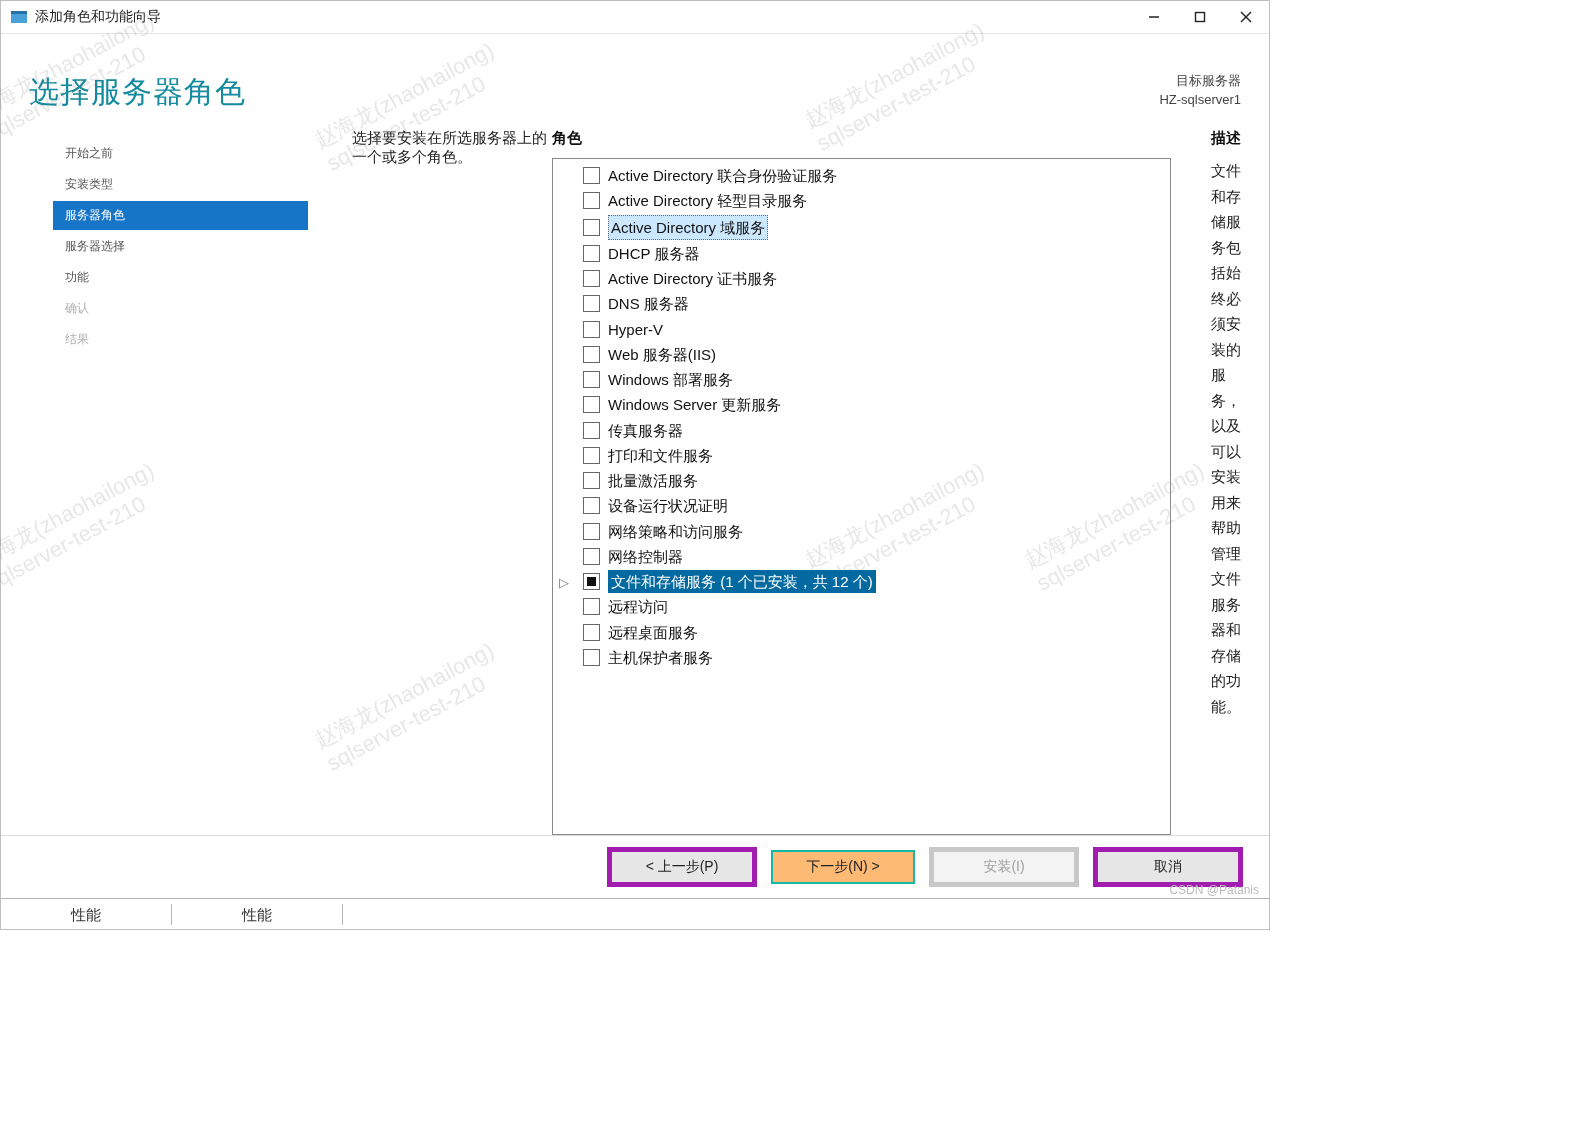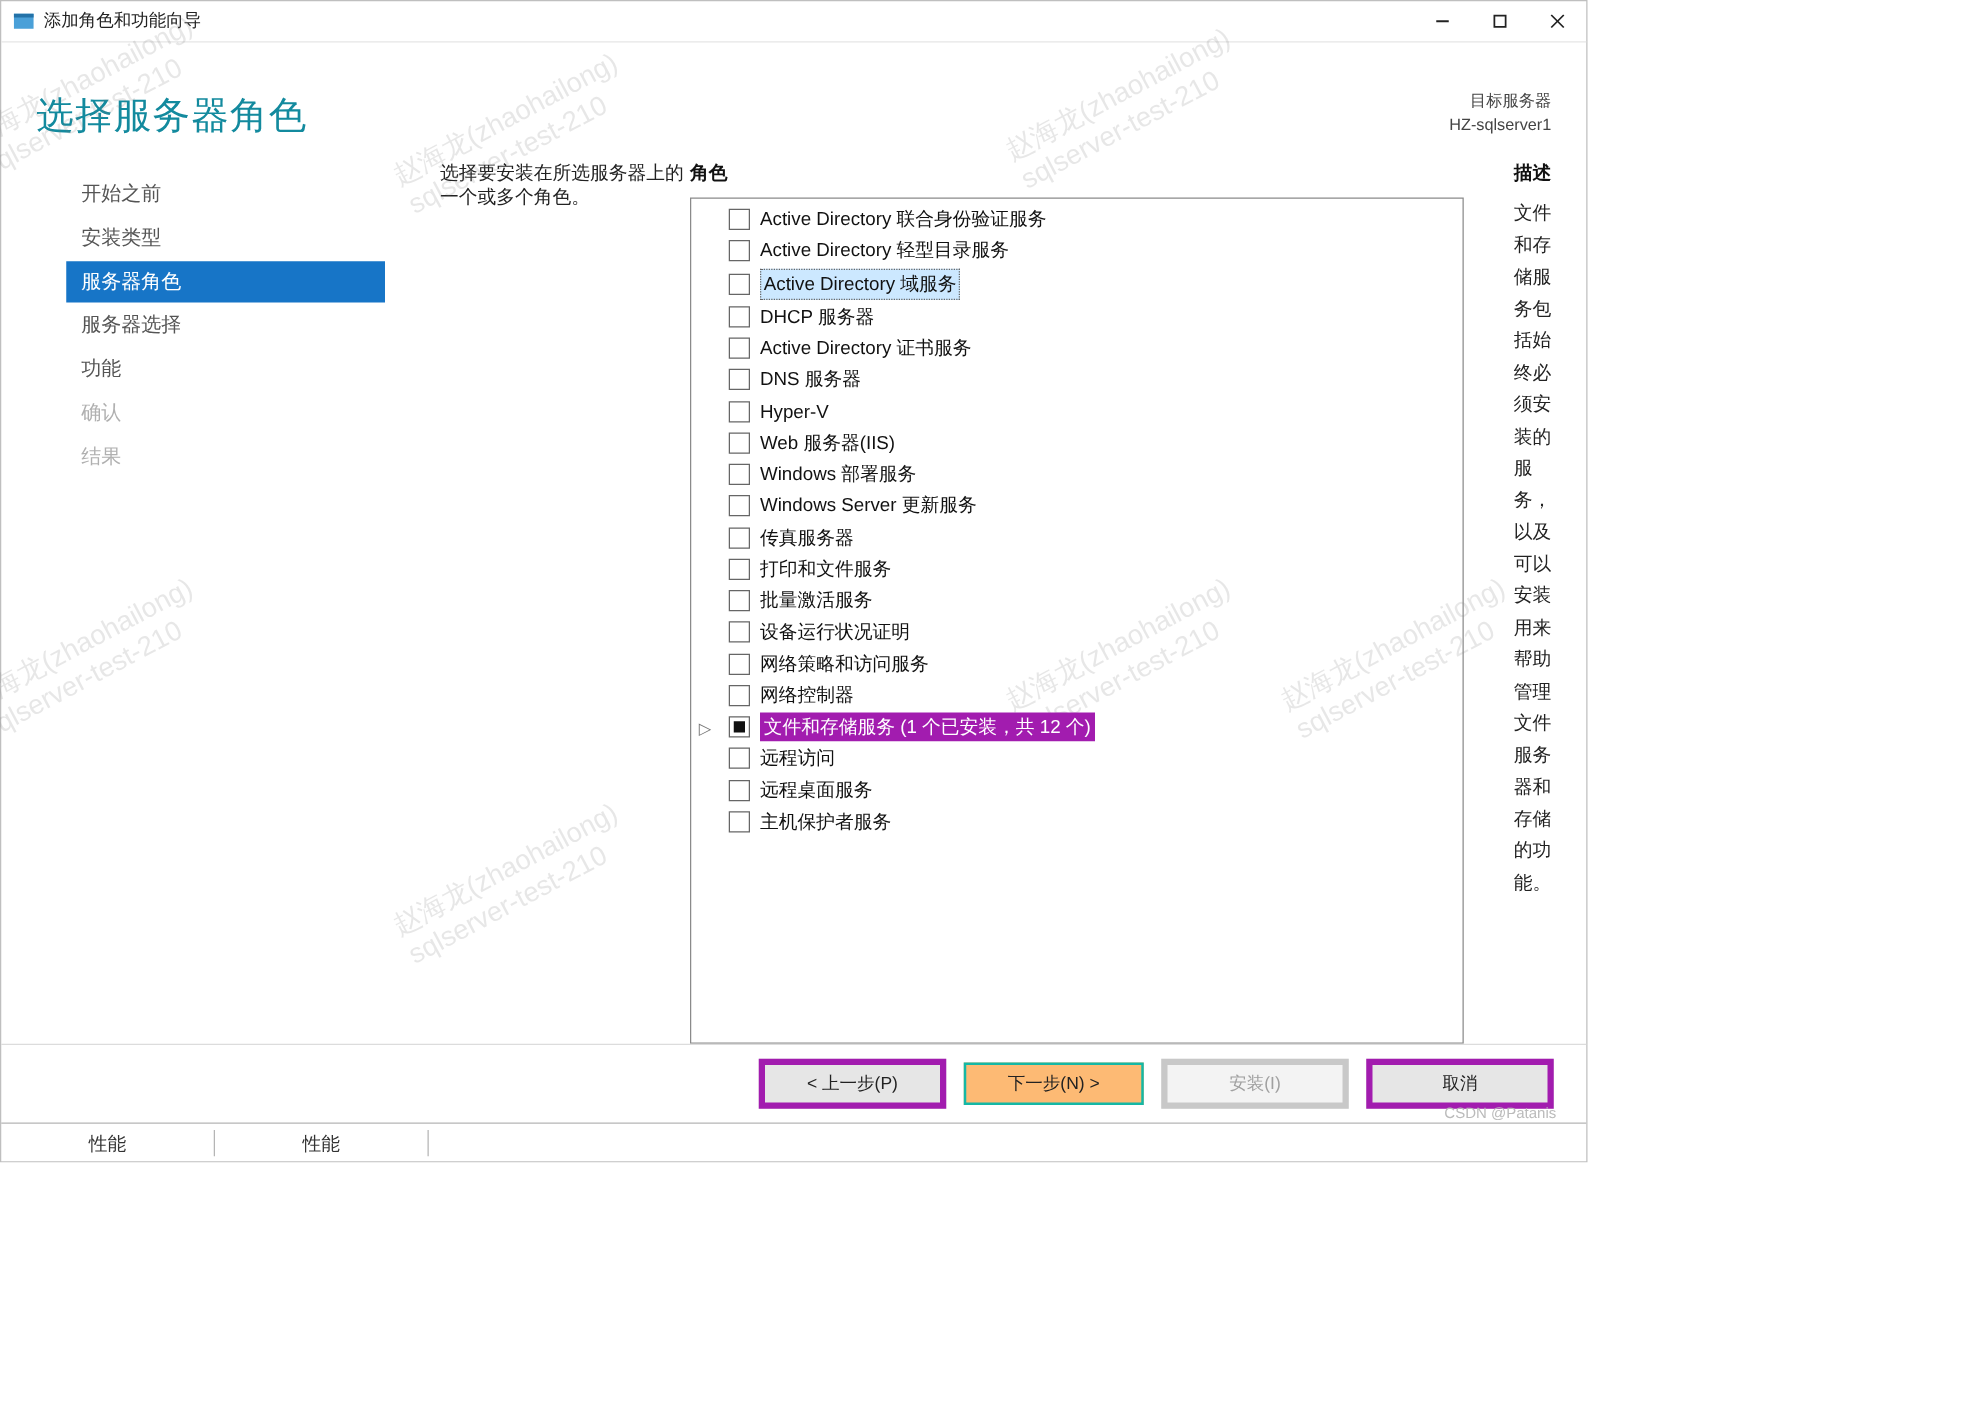--- a/index.html
+++ b/index.html
@@ -5,50 +5,50 @@
   html,body{margin:0;padding:0;font-family:"Microsoft YaHei","Segoe UI",sans-serif;font-size:15px;color:#111;background:#fff}
   .window{width:1270px;height:930px;border:1px solid #bfbfbf;position:relative;box-sizing:border-box;display:flex;flex-direction:column}
   .titlebar{height:32px;display:flex;align-items:center;border-bottom:1px solid #e6e6e6}
   .titlebar .app-icon{width:16px;height:16px;margin:0 8px 0 10px;display:inline-flex}
   .titlebar .title{flex:1;font-size:14px;color:#222}
   .winbtn{width:46px;height:32px;display:flex;align-items:center;justify-content:center;color:#222}
   .header{display:flex;align-items:flex-start;padding:38px 28px 10px 28px}
   .page-title{font-size:30px;color:#138A9E;font-weight:400;letter-spacing:1px}
   .target{margin-left:auto;text-align:right;font-size:13px;color:#444;line-height:1.45}
   .body{flex:1;display:flex;padding:0 28px 0 0;overflow:hidden}
-  .nav{width:255px;padding:14px 0 0 52px;font-size:16px;color:#444}
+  .nav{width:255px;padding:14px 0 0 52px;font-size:12px;color:#444}
   .nav .item{padding:6px 12px;margin:2px 0;color:#555}
   .nav .item.sel{background:#1775C7;color:#fff}
   .nav .item.dis{color:#b0b0b0}
   .main{flex:1;display:flex;flex-direction:row;padding:6px 0 0 44px}
   .instr{font-size:15px;color:#222;margin:0 0 26px 0}
   .cols{flex:1;display:flex;gap:40px;min-height:0}
   .col{display:flex;flex-direction:column;min-width:0}
   .col.roles{width:619px}
   .col.desc{flex:1}
   .col h4{margin:0 0 10px 0;font-size:15px;font-weight:700}
   .rolesbox{flex:1;border:1px solid #8a8a8a;overflow:hidden;position:relative}
   .roleslist{position:absolute;inset:0;overflow-y:scroll;padding:4px 4px 4px 26px}
   .roleslist::-webkit-scrollbar{width:18px}
   .roleslist::-webkit-scrollbar-track{background:#f0f0f0}
   .roleslist::-webkit-scrollbar-thumb{background:#cfcfcf}
   .role-row{display:flex;align-items:center;gap:8px;padding:1px 4px;font-size:15px;line-height:1.55;position:relative}
   .role-row.sel .label{background:#CCE8FF;border:1px dotted #666;padding:0 2px}
-  .role-row.hl .label{background:#a21caf;color:#fff;padding:0 3px}
+  .role-row.hl .label{background:#0369a1;color:#fff;padding:0 3px}
   .role-row .expander{position:absolute;left:-20px;top:4px;color:#777;font-size:13px;cursor:default}
   .cb{width:15px;height:15px;border:1px solid #666;background:#fff;display:inline-flex;align-items:center;justify-content:center;flex:0 0 15px}
   .cb.indet::after{content:"";width:9px;height:9px;background:#111}
   .desc-text{font-size:15px;color:#222;line-height:1.7}
   .footer{border-top:1px solid #dcdcdc;height:62px;display:flex;align-items:center;justify-content:flex-end;gap:14px;padding:0 26px}
   .btn{min-width:112px;height:30px;border:5px solid #a21caf;background:#e6e6e6;font-size:14px;color:#222;display:flex;align-items:center;justify-content:center;padding:0 14px}
   .btn.default{border:2px solid #14b8a6;background:#fdba74}
   .btn.dis{color:#a0a0a0;border-color:#c8c8c8;background:#f3f3f3}
   .bottom-strip{height:30px;border-top:1px solid #b5b5b5;display:flex;align-items:center;font-size:15px;color:#333}
   .bottom-strip .cell{border-right:1px solid #b5b5b5;padding:2px 70px 0 70px}
-  .credit{position:absolute;right:24px;bottom:32px;font-size:12px;color:#bbb}
+  .credit{position:absolute;right:10px;bottom:32px;font-size:12px;color:#bbb}
   .wm{position:absolute;color:rgba(120,120,120,.18);font-size:22px;transform:rotate(-28deg);pointer-events:none;white-space:pre;line-height:1.2}
   .wm1{left:-30px;top:50px}.wm2{left:310px;top:80px}.wm3{left:800px;top:60px}
   .wm4{left:-30px;top:500px}.wm5{left:310px;top:680px}.wm6{left:800px;top:500px}.wm7{left:1020px;top:500px}
 </style>
 </head>
 <body>
 
 <div class="window">
   <span class="wm wm1">赵海龙(zhaohailong)
 sqlserver-test-210</span>

